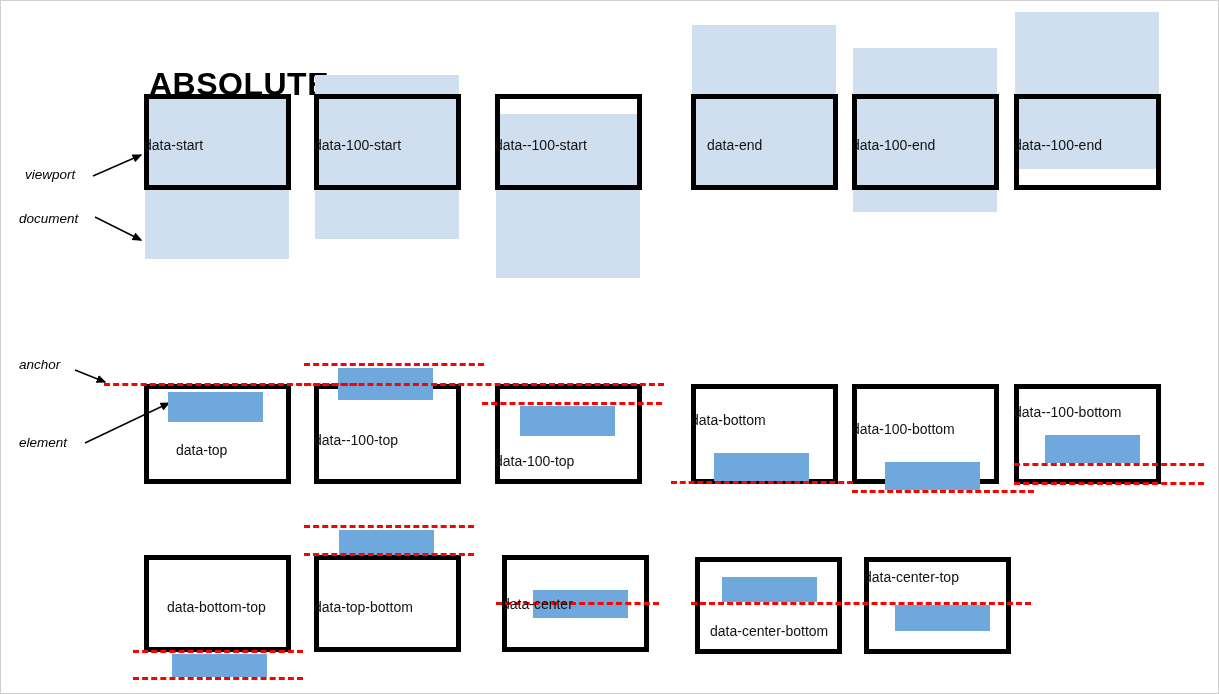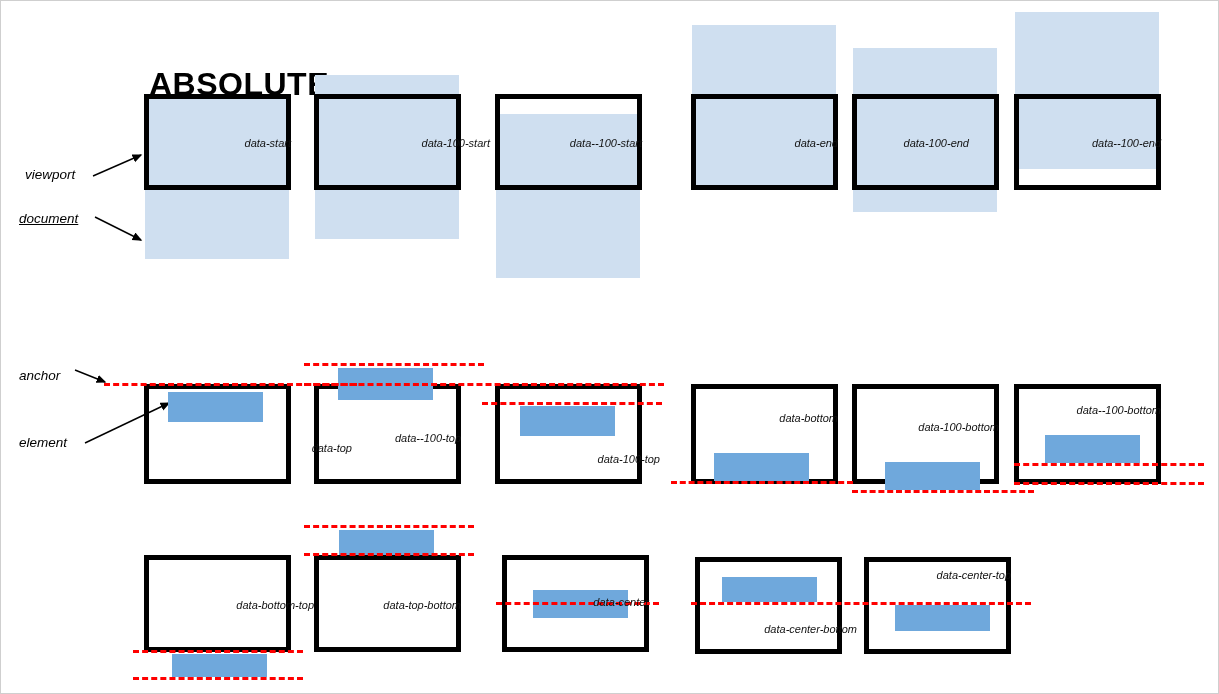--- a/index.html
+++ b/index.html
@@ -51,26 +51,25 @@
   }
 
   .doc-block{
     position:absolute;
     background:#cfdff0;
     z-index:1;
   }
 
   .box-label{
     position:absolute;
-    font-size:11px;
+    font-size:14px;
     color:#111;
     white-space:nowrap;
     z-index:6;
-    text-align:right;
-    font-style:italic;
+    text-align:left;
   }
 
   .element-block{
     position:absolute;
     background:#6fa8dc;
     z-index:4;
   }
 
   .anchor-line{
     position:absolute;
@@ -89,51 +88,51 @@
   <div class="annot-label" style="left:24px; top:166px;">viewport</div>
   <svg class="arrow-svg" style="left:90px; top:148px;" width="60" height="32">
     <defs>
       <marker id="ah1" markerWidth="8" markerHeight="8" refX="6" refY="3" orient="auto" markerUnits="strokeWidth">
         <path d="M0,0 L7,3 L0,6 z" fill="#000"></path>
       </marker>
     </defs>
     <line x1="2" y1="27" x2="50" y2="6" stroke="#000" stroke-width="1.4" marker-end="url(#ah1)"></line>
   </svg>
 
-  <div class="annot-label" style="left:18px; top:210px;text-decoration:underline;">document</div>
+  <div class="annot-label" style="left:18px; top:210px;">document</div>
   <svg class="arrow-svg" style="left:92px; top:212px;" width="58" height="34">
     <line x1="2" y1="4" x2="48" y2="27" stroke="#000" stroke-width="1.4" marker-end="url(#ah1)"></line>
   </svg>
 
   <div class="doc-block" style="left:144px; top:94px; width:144px; height:164px;"></div>
   <div class="viewport-box" style="left:143px; top:93px; width:147px; height:96px;"></div>
   <div class="box-label" style="left:143px; top:136px; width:147px;">data-start</div>
 
   <div class="doc-block" style="left:314px; top:74px; width:144px; height:164px;"></div>
   <div class="viewport-box" style="left:313px; top:93px; width:147px; height:96px;"></div>
   <div class="box-label" style="left:313px; top:136px; width:176px;">data-100-start</div>
 
   <div class="doc-block" style="left:495px; top:113px; width:144px; height:164px;"></div>
   <div class="viewport-box" style="left:494px; top:93px; width:147px; height:96px;"></div>
   <div class="box-label" style="left:494px; top:136px; width:147px;">data--100-start</div>
 
   <div class="doc-block" style="left:691px; top:24px; width:144px; height:164px;"></div>
   <div class="viewport-box" style="left:690px; top:93px; width:147px; height:96px;"></div>
-  <div class="box-label" style="left:690px; top:136px; width:147px;">data-end</div>
+  <div class="box-label" style="left:690px; top:136px; width:147px;padding-left:16px;">data-end</div>
 
   <div class="doc-block" style="left:852px; top:47px; width:144px; height:164px;"></div>
   <div class="viewport-box" style="left:851px; top:93px; width:147px; height:96px;"></div>
   <div class="box-label" style="left:851px; top:136px; width:117px;">data-100-end</div>
 
   <div class="doc-block" style="left:1014px; top:11px; width:144px; height:157px;"></div>
   <div class="viewport-box" style="left:1013px; top:93px; width:147px; height:96px;"></div>
   <div class="box-label" style="left:1013px; top:136px; width:147px;">data--100-end</div>
 
 
-  <div class="annot-label" style="left:18px; top:367px;">anchor</div>
+  <div class="annot-label" style="left:18px; top:356px;">anchor</div>
   <svg class="arrow-svg" style="left:72px; top:366px;" width="40" height="22">
     <line x1="2" y1="3" x2="32" y2="15" stroke="#000" stroke-width="1.4" marker-end="url(#ah1)"></line>
   </svg>
 
   <div class="annot-label" style="left:18px; top:434px;">element</div>
   <svg class="arrow-svg" style="left:82px; top:398px;" width="96" height="48">
     <line x1="2" y1="44" x2="86" y2="4" stroke="#000" stroke-width="1.4" marker-end="url(#ah1)"></line>
   </svg>
 
   <div class="anchor-line" style="left:103px; top:382px; width:253px;"></div>

